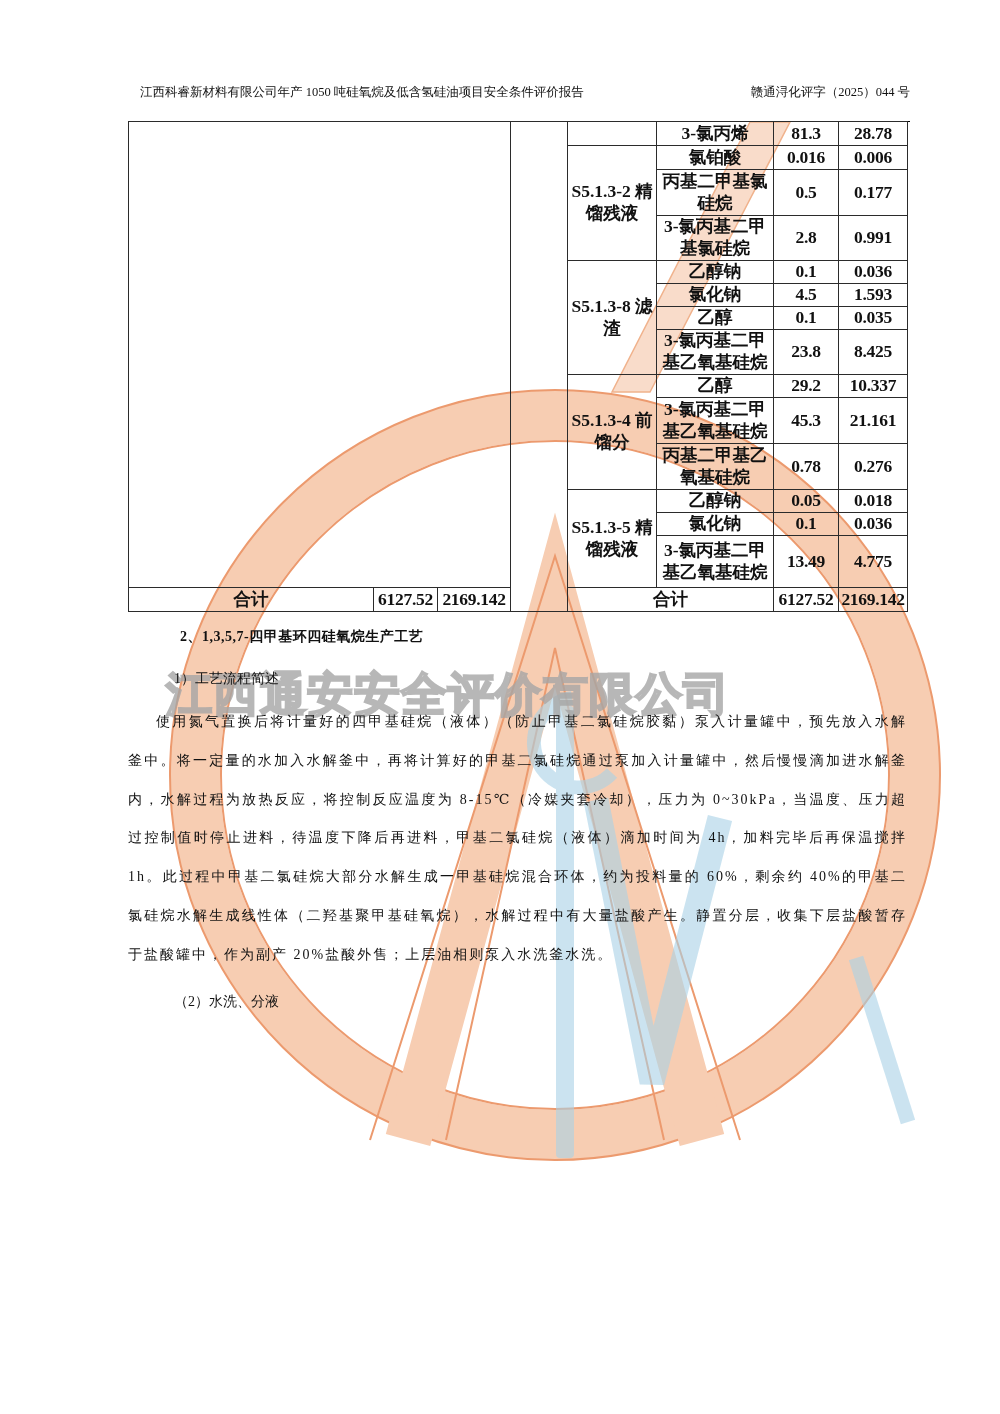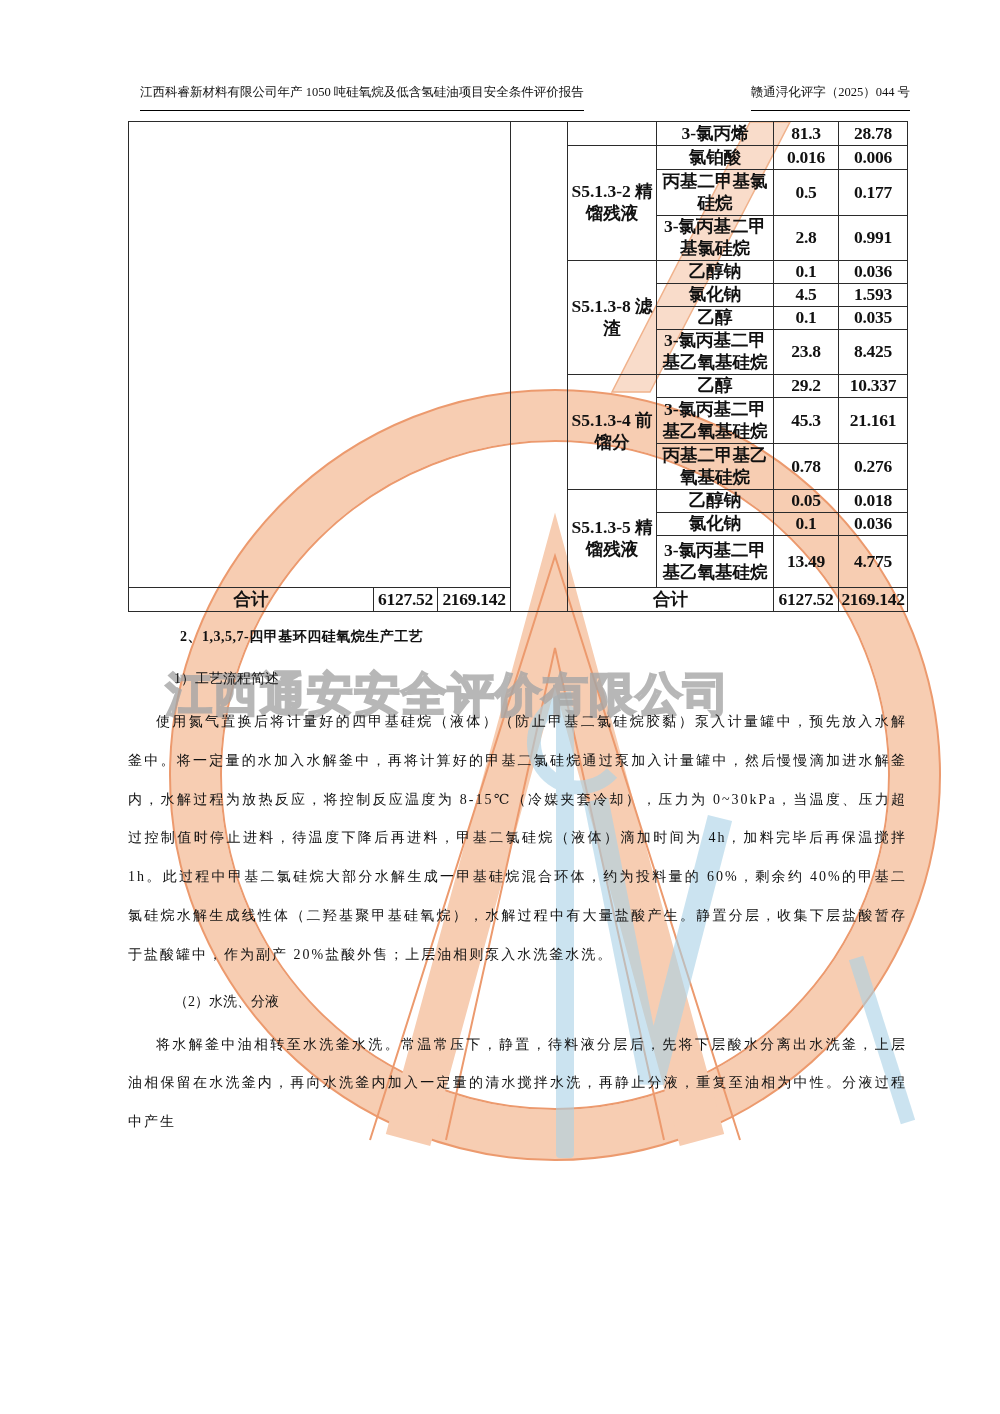--- a/index.html
+++ b/index.html
@@ -2,21 +2,21 @@
 <html><head>
 <meta charset="utf-8">
 <style>
   html,body{margin:0;padding:0;background:#e9e9e9;}
   .page{position:relative;width:1000px;height:1414px;background:#ffffff;margin:0 auto;
         font-family:"Liberation Serif","DejaVu Serif",serif;color:#111;overflow:hidden;}
 
   
   .header{position:absolute;left:140px;top:84px;width:770px;display:flex;
           justify-content:space-between;font-size:12.5px;z-index:2;}
-  .header .hl,.header .hr{border-bottom:1.5px solid #000;padding-bottom:9px;white-space:nowrap;}
+  .header .hl,.header .hr{border-bottom:1.5px solid #000;padding-bottom:20px;white-space:nowrap;}
 
   
   .wm-svg{position:absolute;left:0;top:0;z-index:1;pointer-events:none;}
   .wm-text{position:absolute;left:166px;top:664px;z-index:1;pointer-events:none;
            font-family:"Liberation Sans","DejaVu Sans",sans-serif;font-weight:bold;
            font-size:46px;letter-spacing:1px;white-space:nowrap;
            color:transparent;-webkit-text-stroke:2.2px #a6a6a6;opacity:.8;}
 
   
   .doc-table{position:absolute;left:128px;top:121px;z-index:2;border-collapse:collapse;
@@ -164,17 +164,16 @@
         <td class="num">2169.142</td>
       </tr>
     </tbody>
   </table>
 
   <div class="body-copy">
     <div class="h2">2、1,3,5,7-四甲基环四硅氧烷生产工艺</div>
     <div class="sub">1）工艺流程简述</div>
     <p class="para">使用氮气置换后将计量好的四甲基硅烷（液体）（防止甲基二氯硅烷胶黏）泵入计量罐中，预先放入水解釜中。将一定量的水加入水解釜中，再将计算好的甲基二氯硅烷通过泵加入计量罐中，然后慢慢滴加进水解釜内，水解过程为放热反应，将控制反应温度为 8-15℃（冷媒夹套冷却），压力为 0~30kPa，当温度、压力超过控制值时停止进料，待温度下降后再进料，甲基二氯硅烷（液体）滴加时间为 4h，加料完毕后再保温搅拌 1h。此过程中甲基二氯硅烷大部分水解生成一甲基硅烷混合环体，约为投料量的 60%，剩余约 40%的甲基二氯硅烷水解生成线性体（二羟基聚甲基硅氧烷），水解过程中有大量盐酸产生。静置分层，收集下层盐酸暂存于盐酸罐中，作为副产 20%盐酸外售；上层油相则泵入水洗釜水洗。</p>
     <div class="sub">（2）水洗、分液</div>
-    <p class="para">将水解釜中油相转至水洗釜水洗。常温常压下，静置，待料液分层后，先将下层酸水分离出水洗釜，上层油相保留在水洗釜内，再向水洗釜内加入一定量的清水搅拌水洗，再静止分液，重复至油相为中性。分液过程中产生</p>
   </div>
 
 
 </div>
 
 </body></html>

